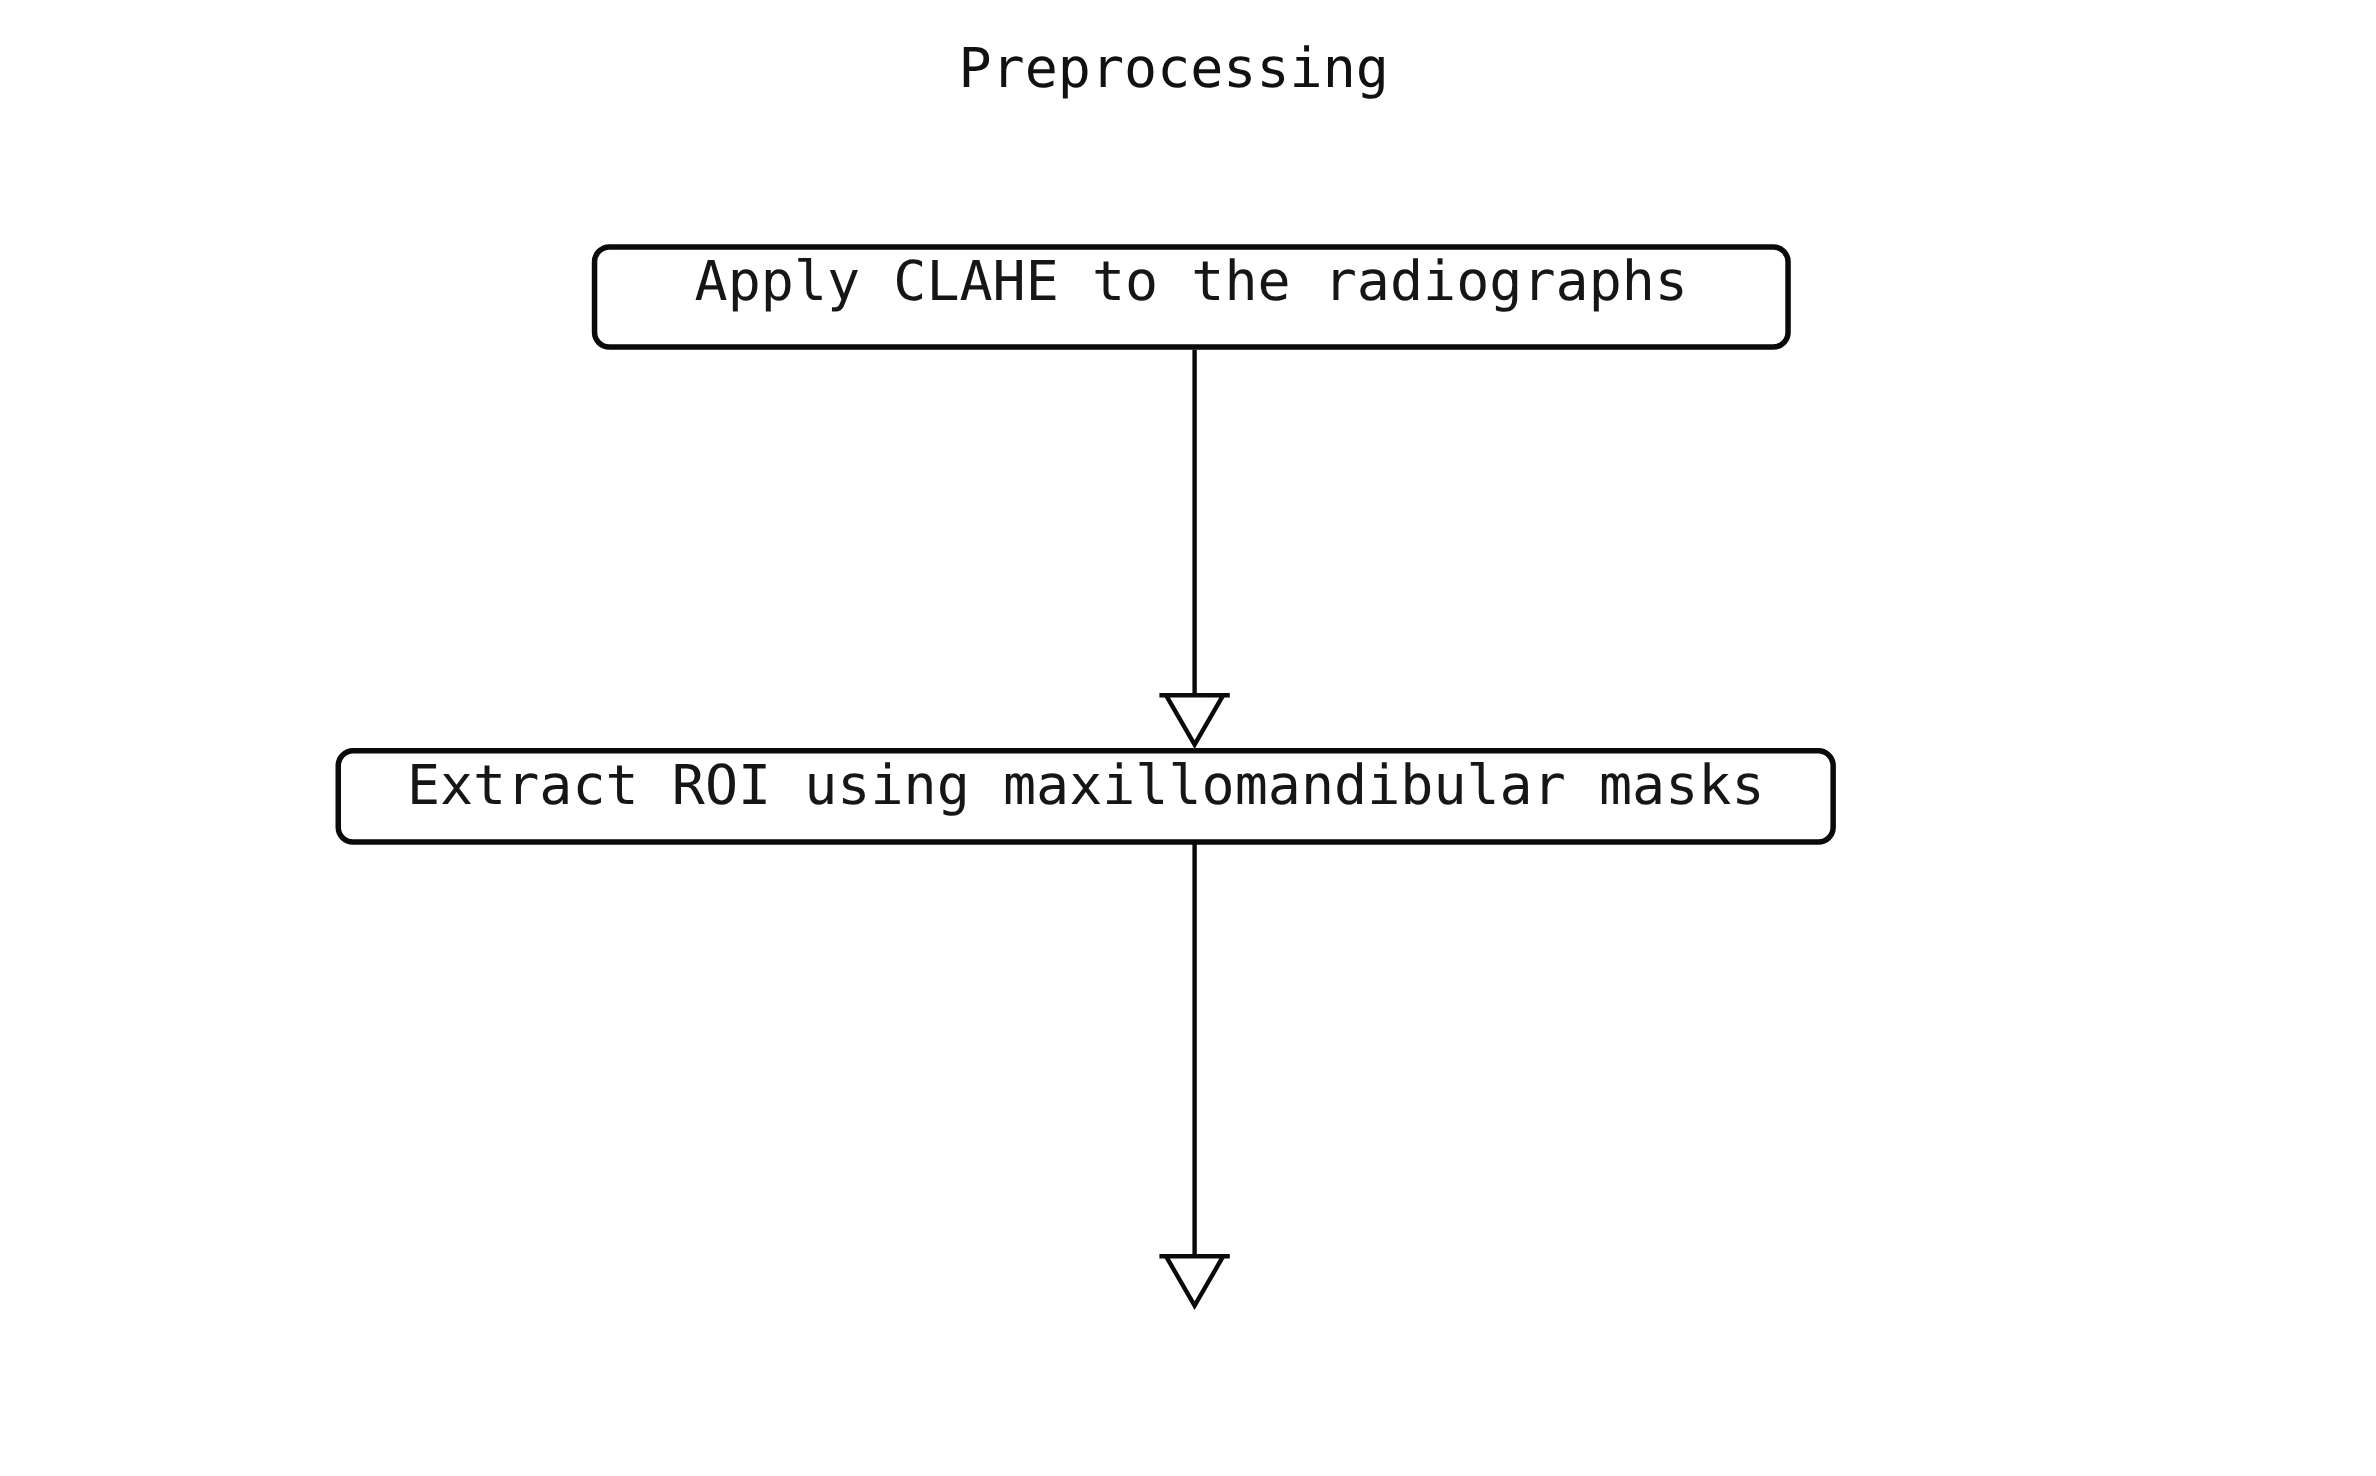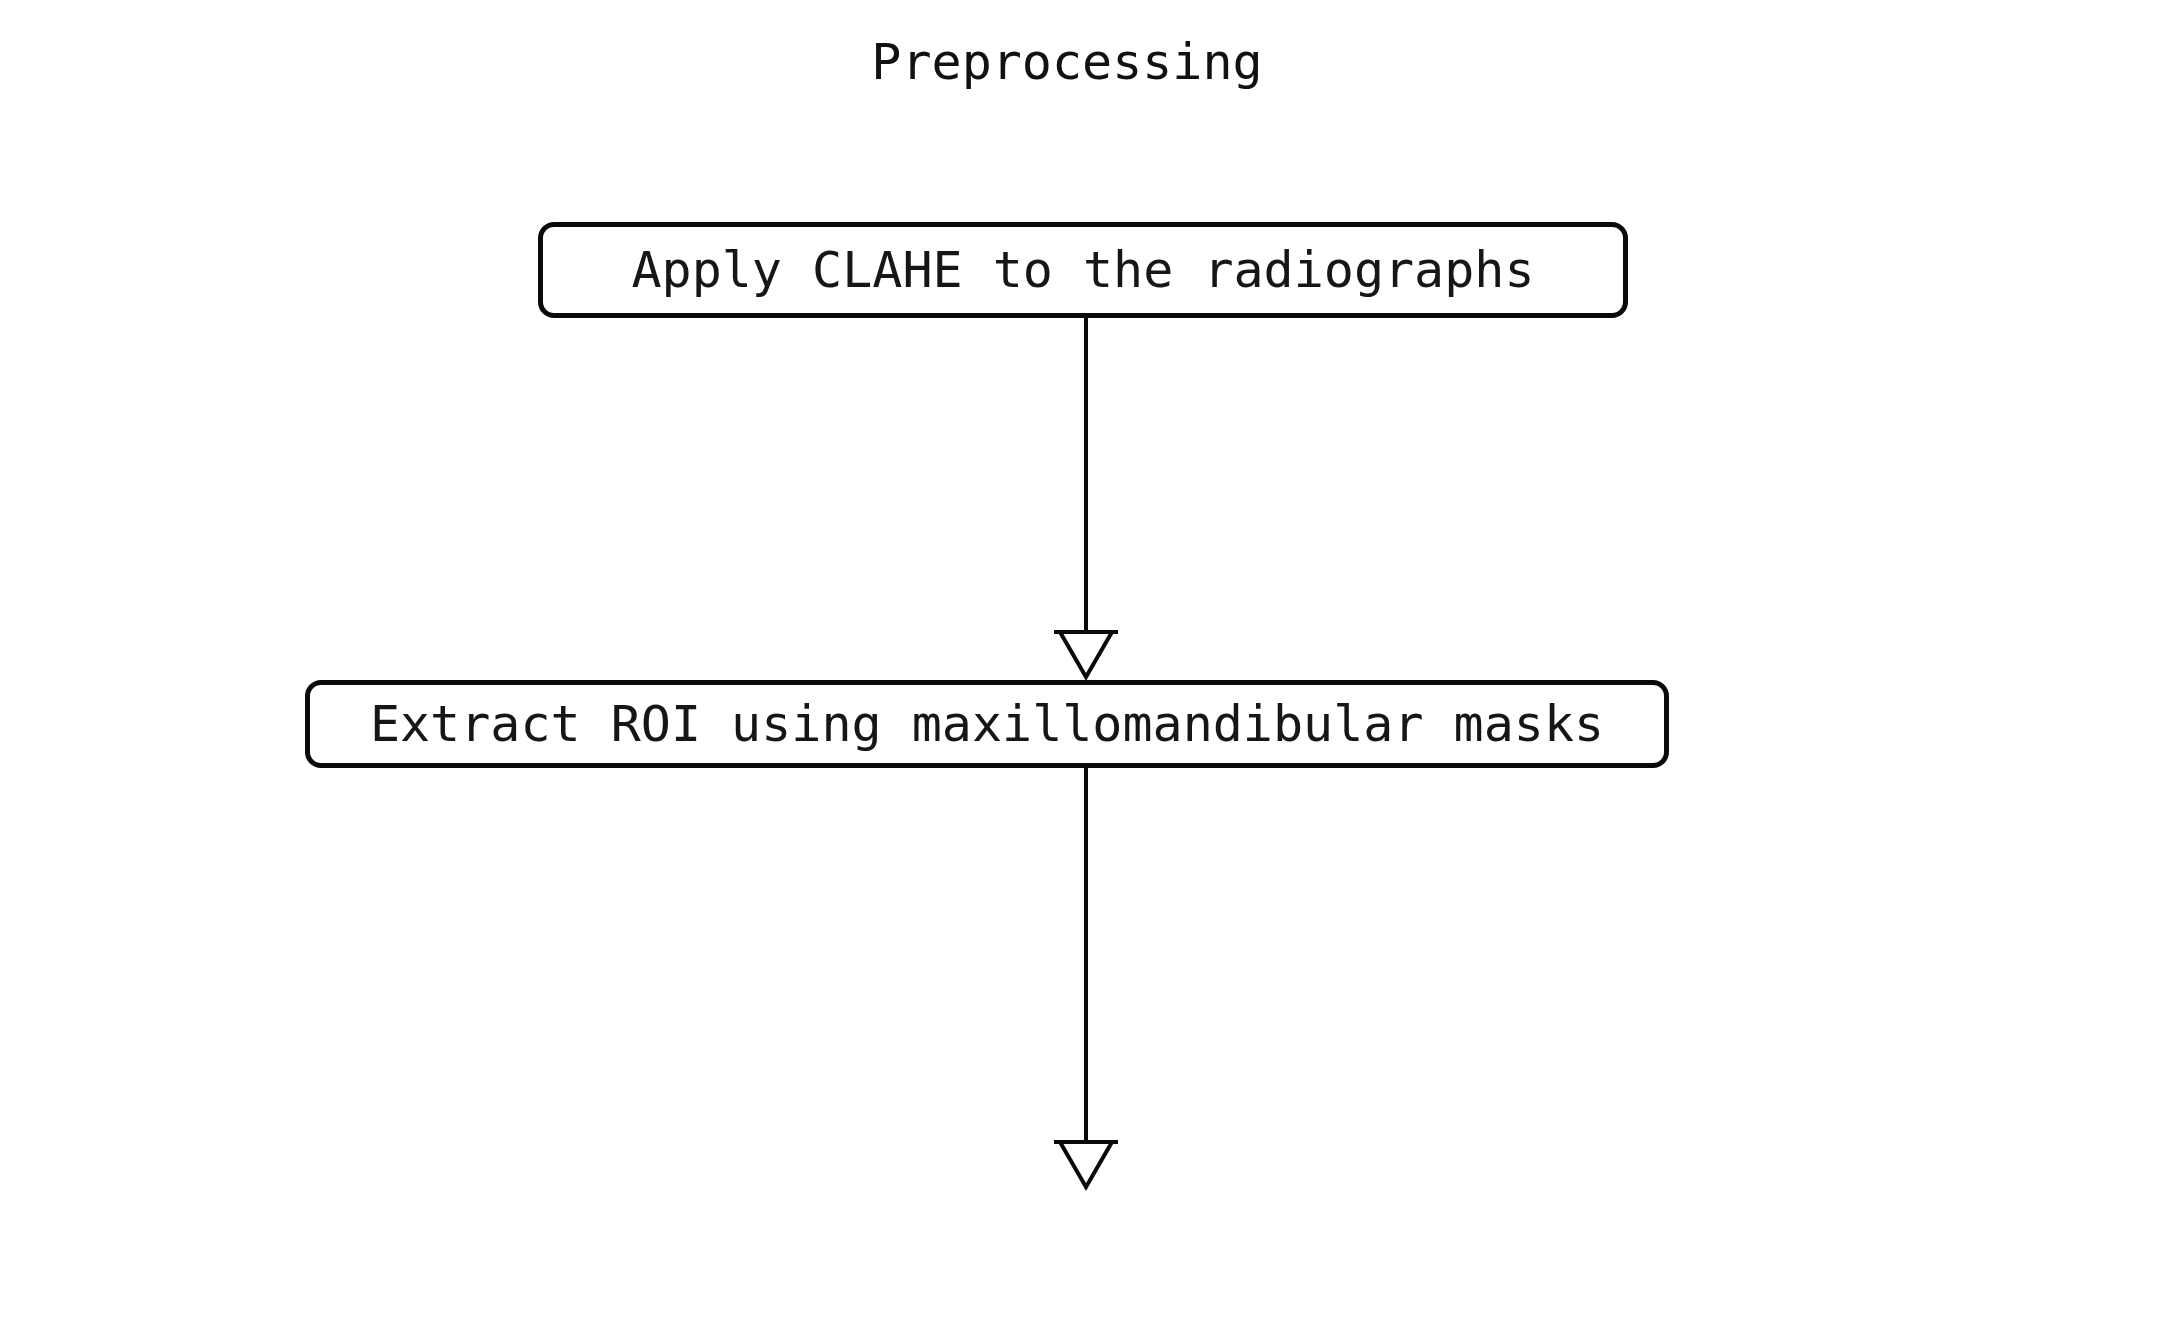--- a/index.html
+++ b/index.html
@@ -28,21 +28,20 @@
     white-space: nowrap;
     color: #111111;
   }
   .node {
     position: absolute;
     box-sizing: border-box;
     background: #ffffff;
     border: 5px solid #0a0a0a;
     border-radius: 16px;
     display: flex;
-    align-items: center;
     justify-content: center;
     font-size: 50px;
     white-space: nowrap;
     color: #161616;
   }
   .node-1 { left: 538px; top: 222px;  width: 1090px; height: 96px; }
   .node-2 { left: 305px; top: 680px;  width: 1364px; height: 88px; }
   .node-3 { left: 42px;  top: 1190px; width: 2085px; height: 96px; }
   .arrow {
     position: absolute;

